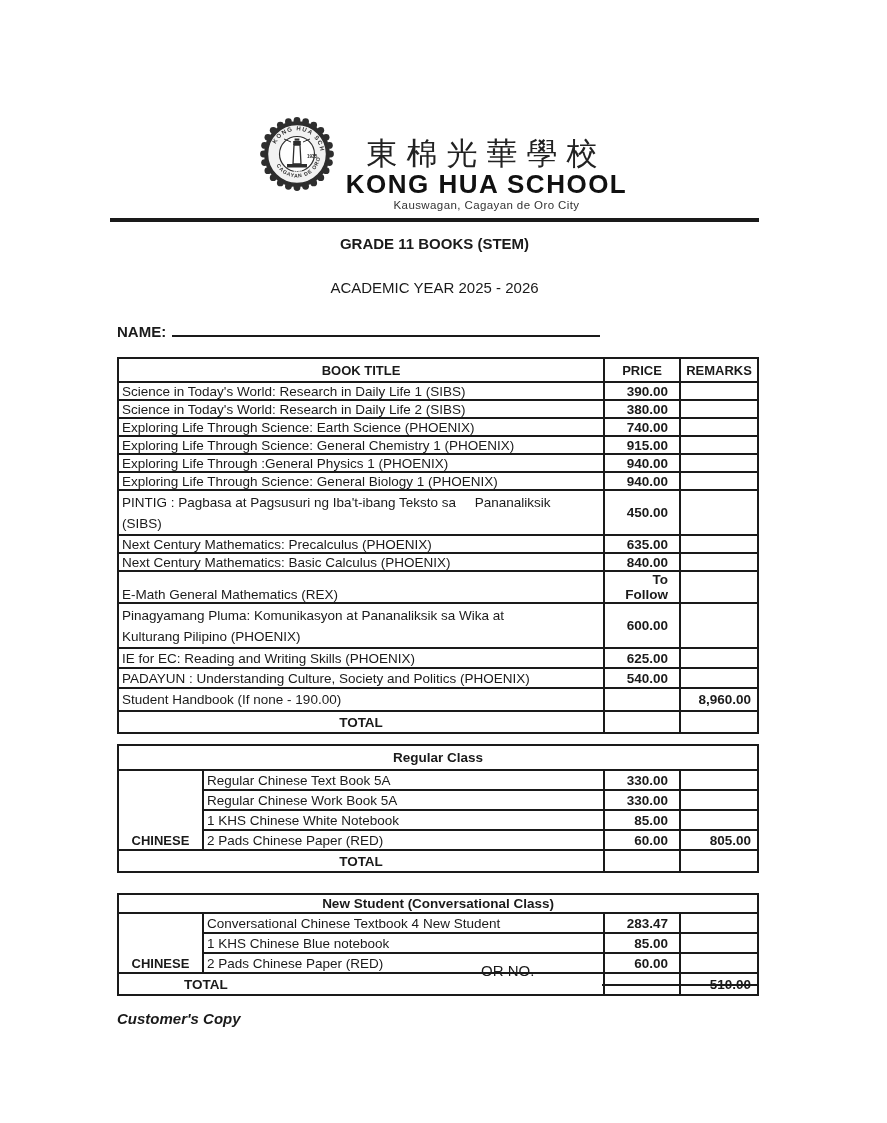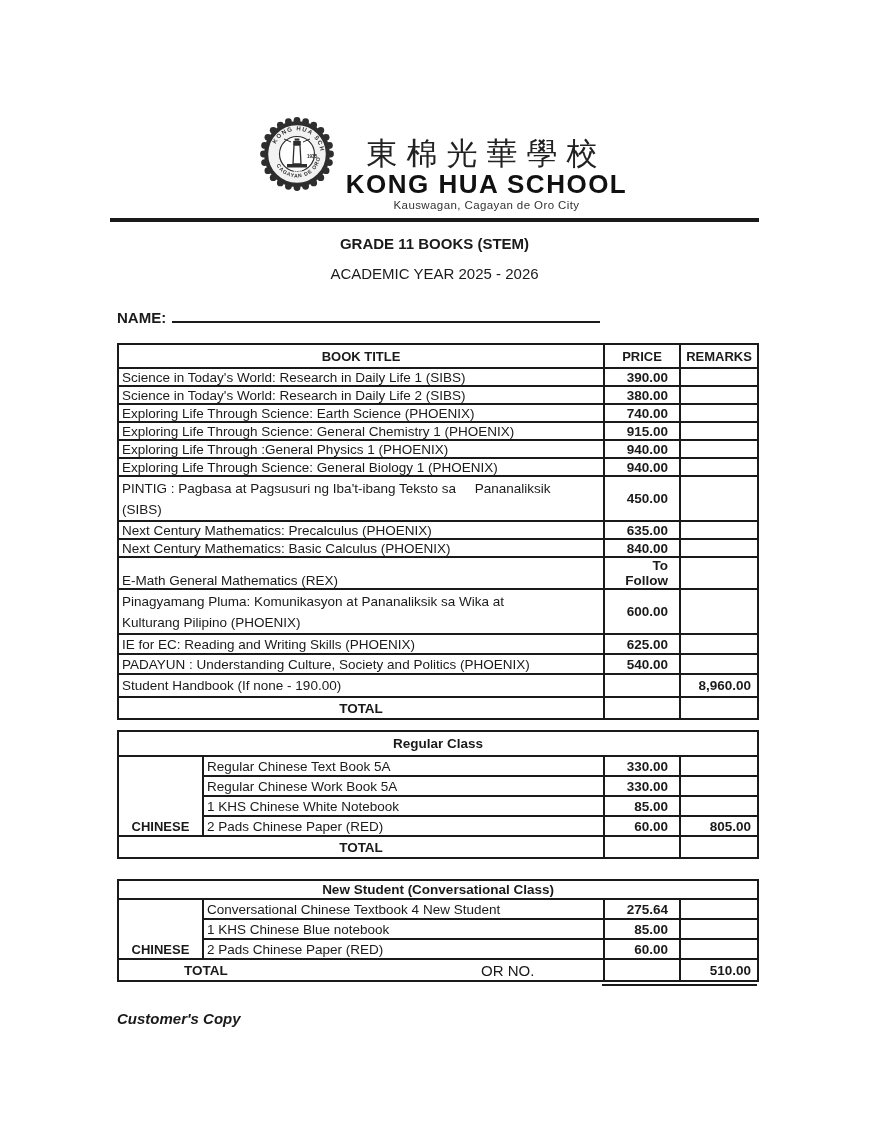--- a/index.html
+++ b/index.html
@@ -27,21 +27,21 @@
     font-size:26px;font-weight:bold;letter-spacing:1.5px;
     line-height:28px;white-space:nowrap;color:#111;
   }
   .school-addr{font-size:11.5px;letter-spacing:.4px;color:#333;margin-top:1px;}
   .header-rule{
     margin:7px 0 0 110px;width:649px;height:4px;background:#1a1a1a;
   }
   
   .center-band{margin-left:110px;width:649px;text-align:center;}
   .doc-title{margin-top:13px;font-size:15px;font-weight:bold;}
-  .acad-year{margin-top:13px;font-size:15px;}
+  .acad-year{margin-top:27px;font-size:15px;}
   .name-row{margin:25px 0 0 117px;font-size:15px;font-weight:bold;}
   .name-line{display:inline-block;width:428px;border-bottom:2px solid #1a1a1a;height:14px;margin-left:6px;}
   
   table{border-collapse:collapse;table-layout:fixed;margin-left:117px;}
   td,th{border:2px solid #1a1a1a;padding:0 3px;overflow:hidden;}
   .books{width:640px;margin-top:17px;font-size:13.5px;}
   .t2{width:640px;margin-top:10px;font-size:13.5px;}
   .t3{width:640px;margin-top:20px;font-size:13.5px;}
   th{font-size:13px;font-weight:bold;text-align:center;height:22px;vertical-align:middle;}
   .r-compact td{height:16px;vertical-align:bottom;line-height:15px;}
@@ -283,21 +283,21 @@
         <col style="width:76px">
         <col style="width:78px">
       </colgroup>
     <tbody>
         <tr class="hdr-band-tight">
       <td colspan="4">New Student (Conversational Class)</td>
     </tr>
     <tr class="r-item">
       <td class="group-cell" rowspan="3">CHINESE</td>
       <td class="cell-book">Conversational Chinese Textbook 4 New Student</td>
-      <td class="cell-price">275.64</td>
+      <td class="cell-price">283.47</td>
       <td class="cell-remarks"></td>
     </tr>
     <tr class="r-item">
       <td class="cell-book">1 KHS Chinese Blue notebook</td>
       <td class="cell-price">85.00</td>
       <td class="cell-remarks"></td>
     </tr>
     <tr class="r-item">
       <td class="cell-book">2 Pads Chinese Paper (RED)</td>
       <td class="cell-price">60.00</td>

